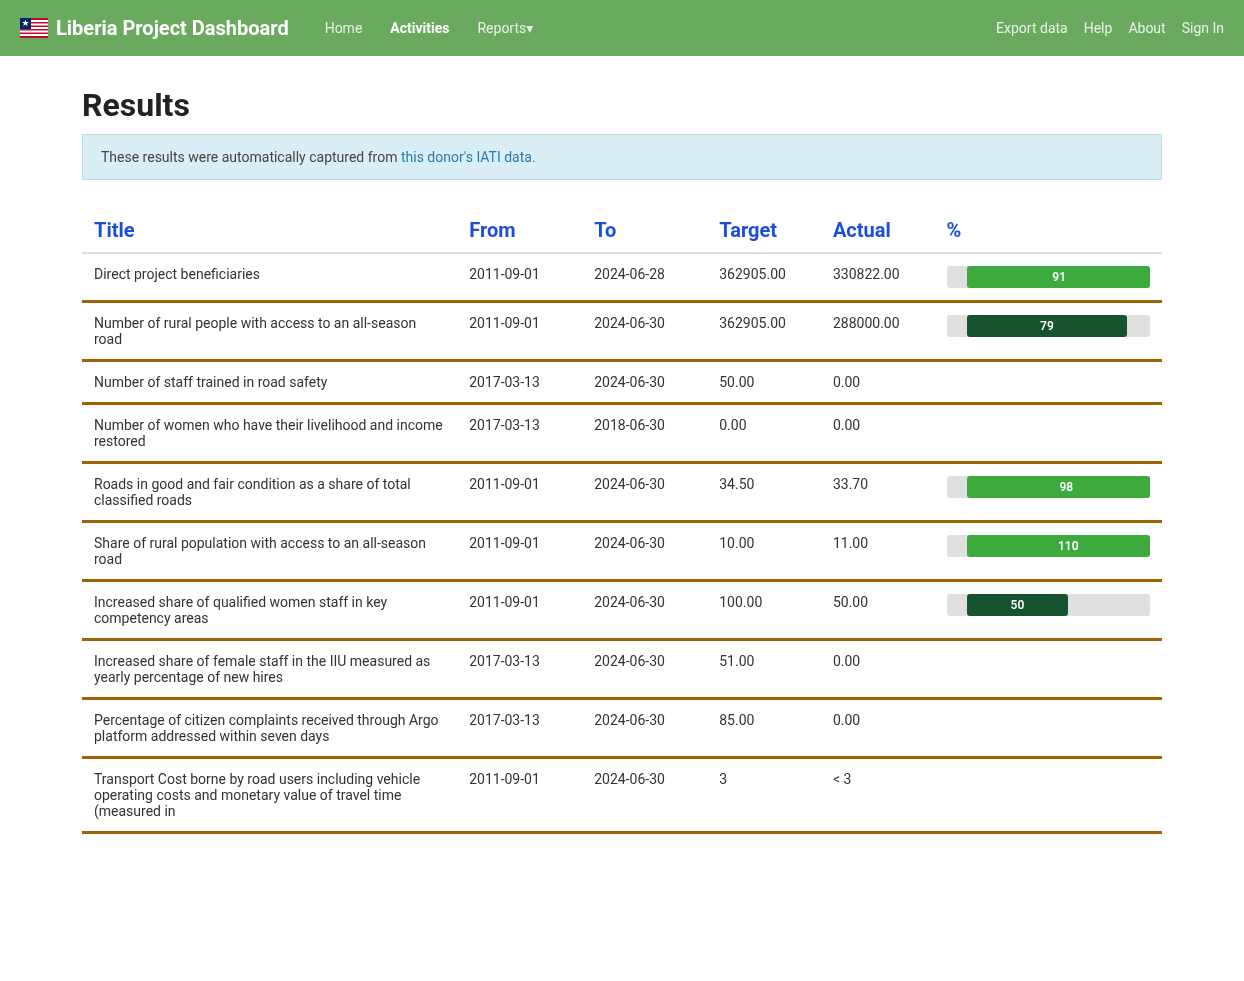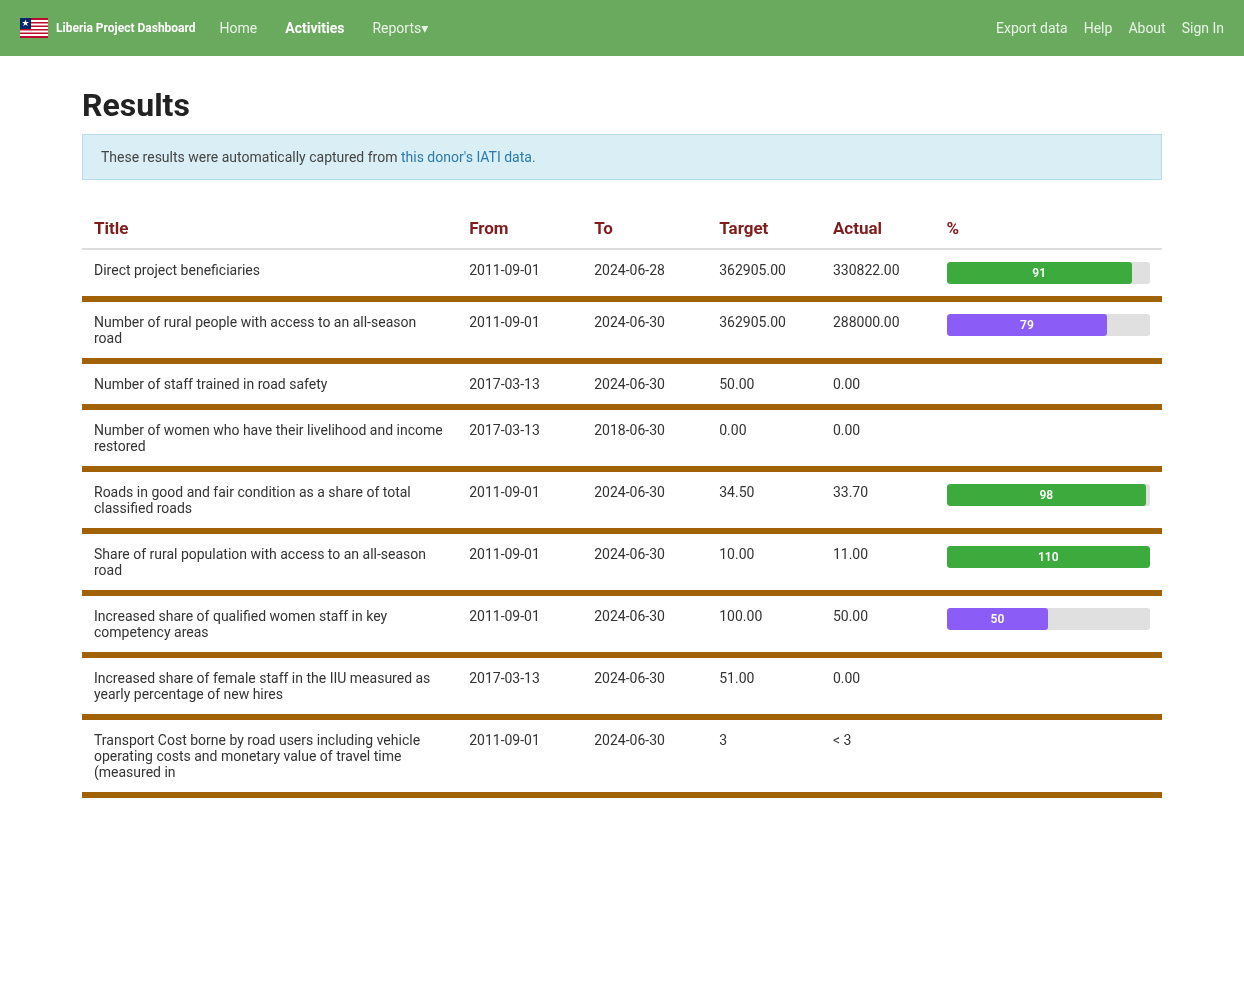--- a/index.html
+++ b/index.html
@@ -12,22 +12,22 @@
       align-items: center;
       padding: 0 20px;
       height: 56px;
     }
     .navbar-brand {
       display: flex;
       align-items: center;
       gap: 8px;
       color: #fff;
       font-weight: 700;
-      font-size: 12px;
-      margin-right: 12px;
+      font-size: 20px;
+      margin-right: 24px;
       text-decoration: none;
     }
     .flag-icon {
       width: 28px;
       height: 20px;
       flex-shrink: 0;
     }
     .nav-links {
       display: flex;
       align-items: center;
@@ -85,28 +85,28 @@
     }
 
     
     .results-table {
       width: 100%;
       border-collapse: collapse;
     }
     .results-table th {
       text-align: left;
       font-weight: 700;
-      font-size: 17px;
-      color: #7f1d1d;
+      font-size: 20px;
+      color: #1d4ed8;
       padding: 10px 12px;
       border-bottom: 2px solid #ddd;
     }
     .results-table td {
       padding: 12px 12px;
-      border-bottom: 6px solid #a16207;
+      border-bottom: 3px solid #a16207;
       vertical-align: top;
       font-size: 14px;
       color: #333;
     }
     .col-title { width: 330px; }
     .col-from { width: 110px; }
     .col-to { width: 110px; }
     .col-target { width: 100px; }
     .col-actual { width: 100px; }
     .col-percent { width: 200px; }
@@ -127,23 +127,24 @@
     }
     .progress-fill {
       height: 100%;
       display: flex;
       align-items: center;
       justify-content: center;
       color: #fff;
       font-size: 12px;
       font-weight: 600;
       border-radius: 3px;
+      margin-left: 20px;
     }
     .progress-green { background-color: #3daa3d; }
-    .progress-yellow { background-color: #8b5cf6; }
+    .progress-yellow { background-color: #14532d; }
   </style>
 </head>
 <body>
 
 <nav class="navbar">
   <a class="navbar-brand" href="#">
 
     <svg class="flag-icon" viewBox="0 0 28 20" xmlns="http://www.w3.org/2000/svg">
       <rect width="28" height="20" fill="#BF0A30"></rect>
       <rect y="2" width="28" height="2" fill="#fff"></rect>
@@ -281,20 +282,28 @@
         </tr>
         <tr>
           <td class="col-title">Increased share of female staff in the IIU measured as yearly percentage of new hires</td>
           <td class="col-from">2017-03-13</td>
           <td class="col-to">2024-06-30</td>
           <td class="col-target">51.00</td>
           <td class="col-actual">0.00</td>
           <td class="col-percent"></td>
         </tr>
         <tr>
+          <td class="col-title">Percentage of citizen complaints received through Argo platform addressed within seven days</td>
+          <td class="col-from">2017-03-13</td>
+          <td class="col-to">2024-06-30</td>
+          <td class="col-target">85.00</td>
+          <td class="col-actual">0.00</td>
+          <td class="col-percent"></td>
+        </tr>
+        <tr>
           <td class="col-title">Transport Cost borne by road users including vehicle operating costs and monetary value of travel time (measured in</td>
           <td class="col-from">2011-09-01</td>
           <td class="col-to">2024-06-30</td>
           <td class="col-target">3</td>
           <td class="col-actual">&lt; 3</td>
           <td class="col-percent"></td>
         </tr>
       </tbody>
   </table>
 </div>

